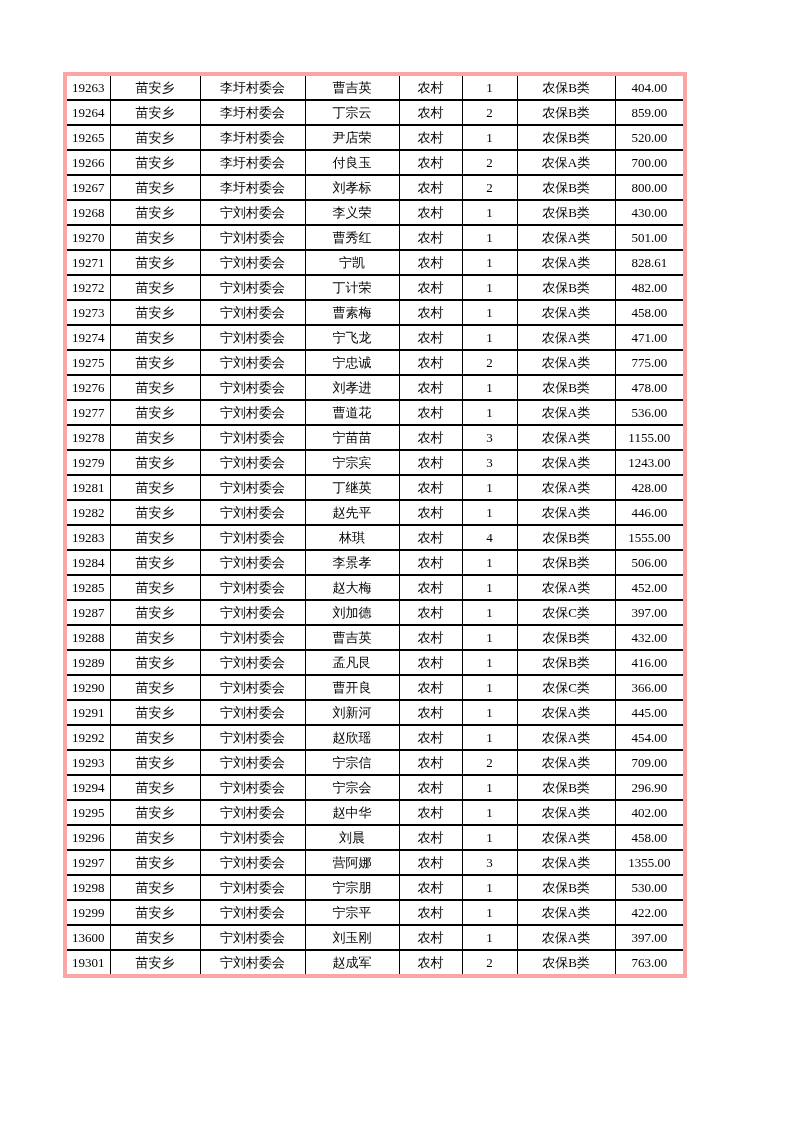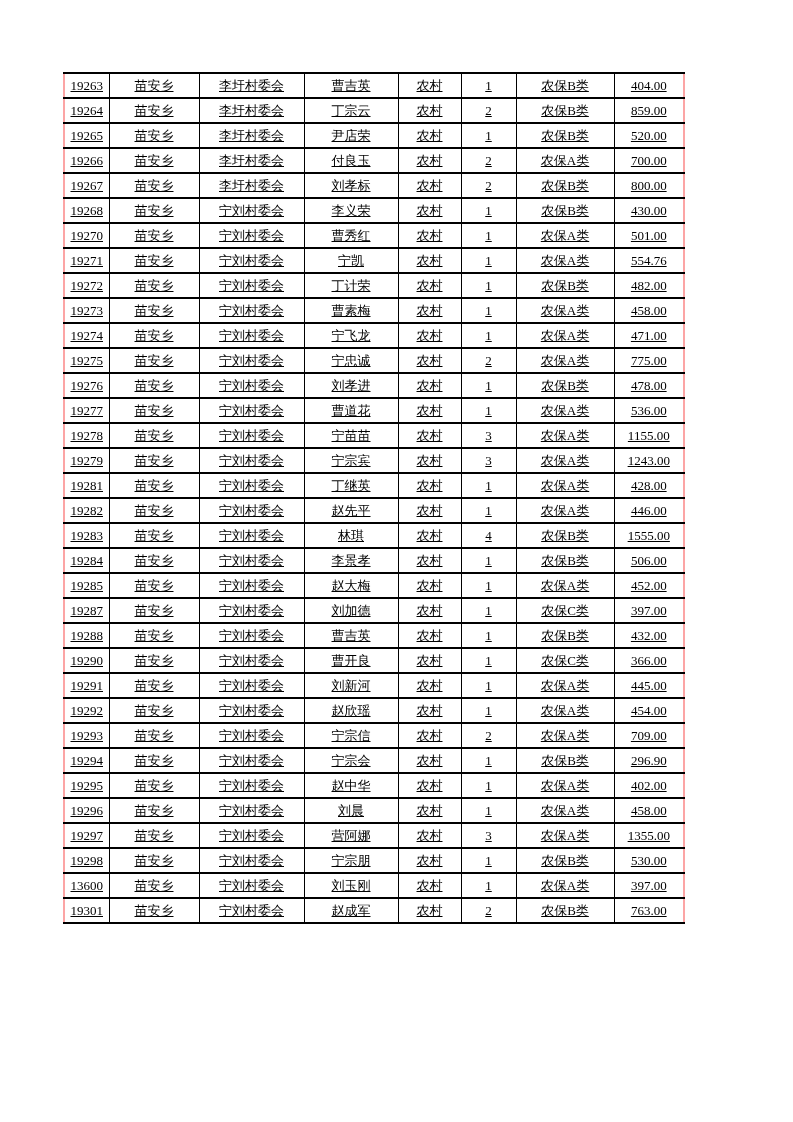--- a/index.html
+++ b/index.html
@@ -42,22 +42,21 @@
     padding: 0;
     text-align: center;
     vertical-align: middle;
     font-size: 13px;
     line-height: 23px;
     white-space: nowrap;
     overflow: hidden;
   }
   
   table.records {
-    border: 2px solid #fca5a5;
-    text-decoration: underline;
+    border: 4px solid #fca5a5;
   }
   col.c0 { width: 45px; }
   col.c1 { width: 90px; }
   col.c2 { width: 105px; }
   col.c3 { width: 94px; }
   col.c4 { width: 63px; }
   col.c5 { width: 55px; }
   col.c6 { width: 98px; }
   col.c7 { width: 70px; }
 </style>
@@ -148,21 +147,21 @@
           <td>501.00</td>
         </tr>
         <tr>
           <td>19271</td>
           <td>苗安乡</td>
           <td>宁刘村委会</td>
           <td>宁凯</td>
           <td>农村</td>
           <td>1</td>
           <td>农保A类</td>
-          <td>554.76</td>
+          <td>828.61</td>
         </tr>
         <tr>
           <td>19272</td>
           <td>苗安乡</td>
           <td>宁刘村委会</td>
           <td>丁计荣</td>
           <td>农村</td>
           <td>1</td>
           <td>农保B类</td>
           <td>482.00</td>
@@ -301,20 +300,30 @@
           <td>19288</td>
           <td>苗安乡</td>
           <td>宁刘村委会</td>
           <td>曹吉英</td>
           <td>农村</td>
           <td>1</td>
           <td>农保B类</td>
           <td>432.00</td>
         </tr>
         <tr>
+          <td>19289</td>
+          <td>苗安乡</td>
+          <td>宁刘村委会</td>
+          <td>孟凡艮</td>
+          <td>农村</td>
+          <td>1</td>
+          <td>农保B类</td>
+          <td>416.00</td>
+        </tr>
+        <tr>
           <td>19290</td>
           <td>苗安乡</td>
           <td>宁刘村委会</td>
           <td>曹开良</td>
           <td>农村</td>
           <td>1</td>
           <td>农保C类</td>
           <td>366.00</td>
         </tr>
         <tr>
@@ -389,20 +398,30 @@
         </tr>
         <tr>
           <td>19298</td>
           <td>苗安乡</td>
           <td>宁刘村委会</td>
           <td>宁宗朋</td>
           <td>农村</td>
           <td>1</td>
           <td>农保B类</td>
           <td>530.00</td>
+        </tr>
+        <tr>
+          <td>19299</td>
+          <td>苗安乡</td>
+          <td>宁刘村委会</td>
+          <td>宁宗平</td>
+          <td>农村</td>
+          <td>1</td>
+          <td>农保A类</td>
+          <td>422.00</td>
         </tr>
         <tr>
           <td>13600</td>
           <td>苗安乡</td>
           <td>宁刘村委会</td>
           <td>刘玉刚</td>
           <td>农村</td>
           <td>1</td>
           <td>农保A类</td>
           <td>397.00</td>

